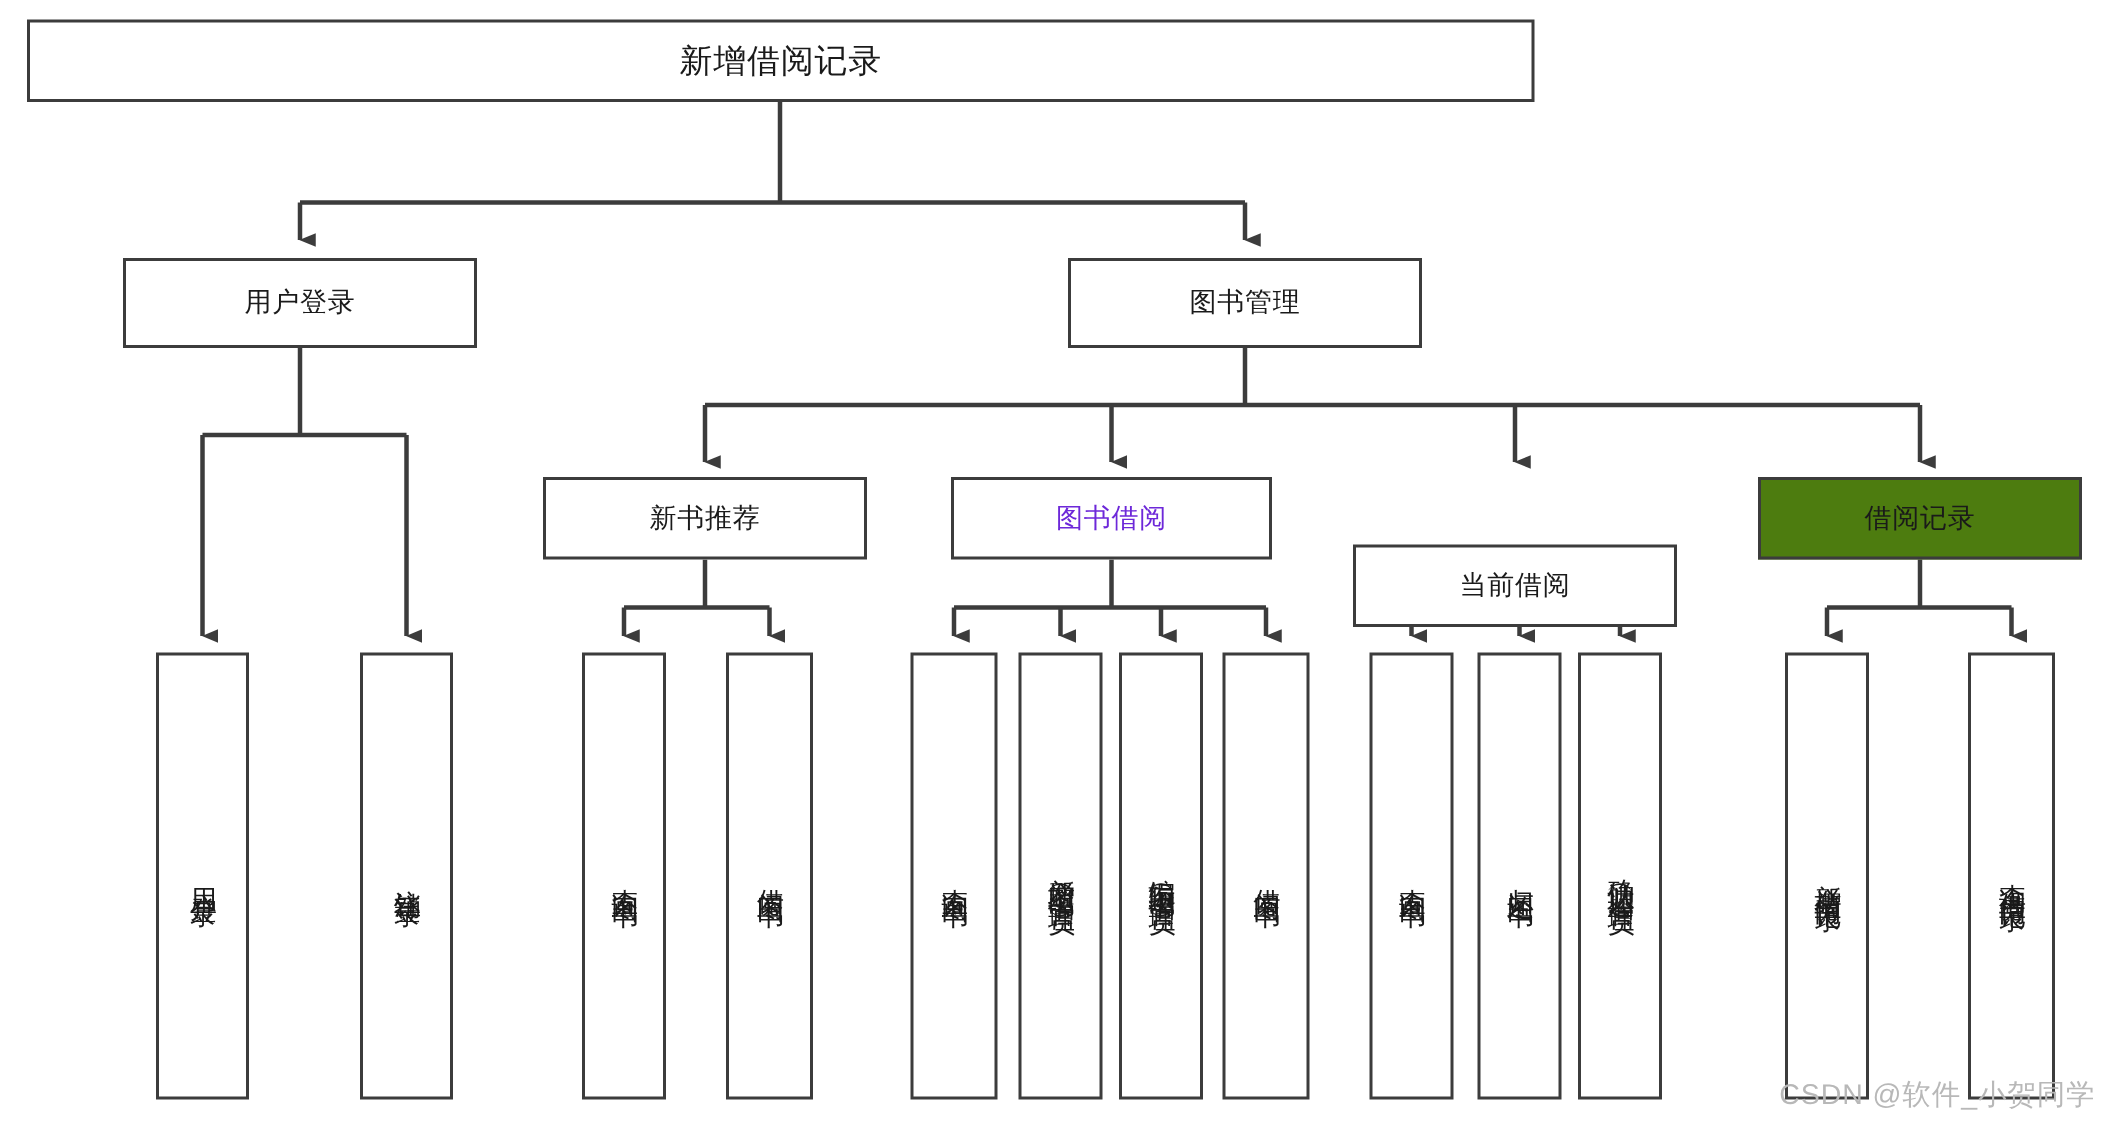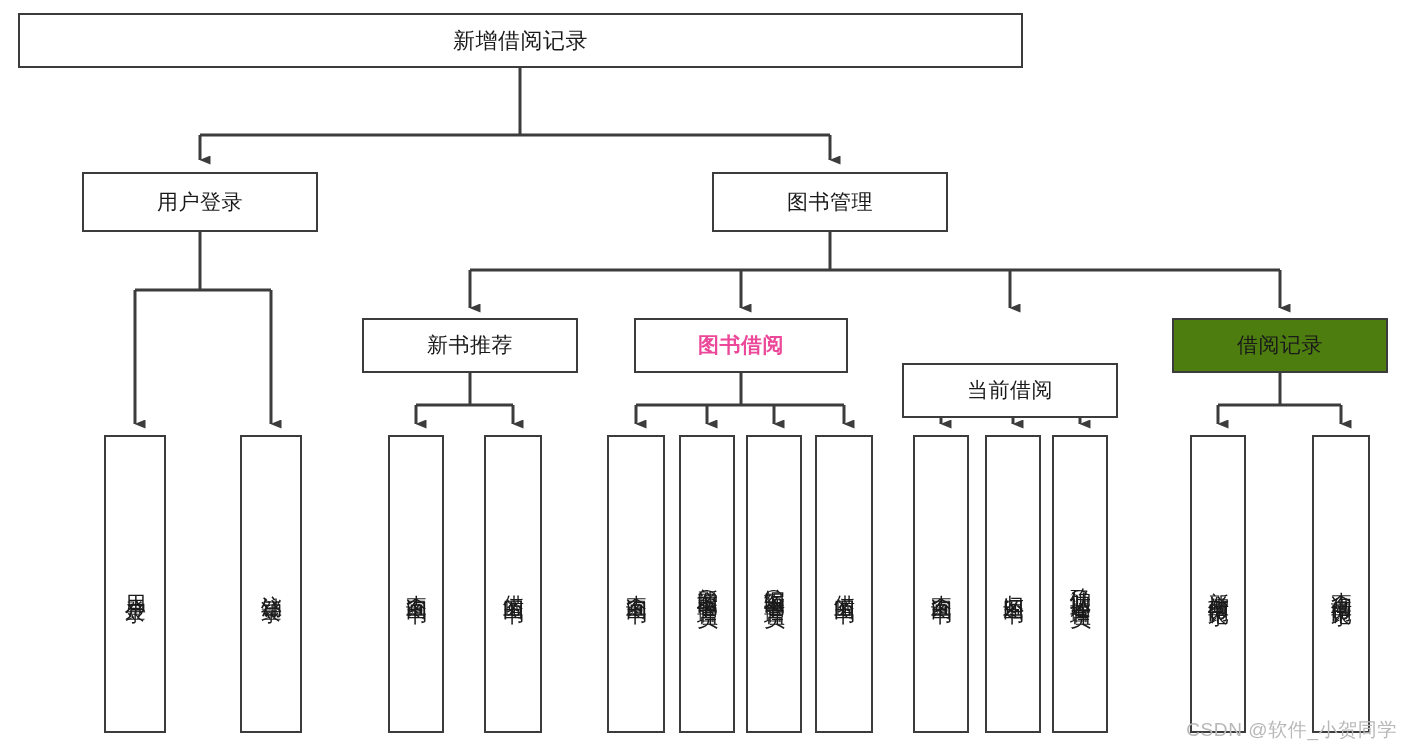--- a/index.html
+++ b/index.html
@@ -28,21 +28,21 @@
     position: absolute;
     box-sizing: border-box;
     background: #ffffff;
     border: 2px solid #3c3c3c;
     display: flex;
     align-items: center;
     justify-content: center;
     overflow: hidden;
   }
   .node-label {
-    font-size: 21px;
+    font-size: 18px;
     color: #1a1a1a;
     line-height: 1.18;
     letter-spacing: 0.5px;
     text-align: center;
     white-space: nowrap;
   }
   .node-box.vertical .node-label {
     writing-mode: vertical-rl;
     text-orientation: upright;
     letter-spacing: 3px;
@@ -125,21 +125,21 @@
     <span class="node-label" style="color: rgb(26, 26, 26);">用户登录</span>
   </div>
   <div class="node-box" style="left: 712px; top: 172px; width: 236px; height: 60px; border-color: rgb(60, 60, 60); background: rgb(255, 255, 255);">
     <span class="node-label" style="color: rgb(26, 26, 26);">图书管理</span>
   </div>
 
   <div class="node-box" style="left: 362px; top: 318px; width: 216px; height: 55px; border-color: rgb(60, 60, 60); background: rgb(255, 255, 255);">
     <span class="node-label" style="color: rgb(26, 26, 26);">新书推荐</span>
   </div>
   <div class="node-box" style="left: 634px; top: 318px; width: 214px; height: 55px; border-color: rgb(60, 60, 60); background: rgb(255, 255, 255);">
-    <span class="node-label" style="color: #ec4899; font-weight: bold;">图书借阅</span>
+    <span class="node-label" style="color: #6d28d9;">图书借阅</span>
   </div>
   <div class="node-box" style="left: 902px; top: 318px; width: 216px; height: 55px; border-color: rgb(60, 60, 60); background: rgb(255, 255, 255); margin-top: 45px;">
     <span class="node-label" style="color: rgb(26, 26, 26);">当前借阅</span>
   </div>
   <div class="node-box" style="left: 1172px; top: 318px; width: 216px; height: 55px; border-color: rgb(60, 60, 60); background: #4d7c0f;">
     <span class="node-label" style="color: rgb(26, 26, 26);">借阅记录</span>
   </div>
 
   <div class="node-box vertical" style="left: 104px; top: 435px; width: 62px; height: 298px; border-color: rgb(60, 60, 60); background: rgb(255, 255, 255);">
     <span class="node-label" style="color: rgb(26, 26, 26);">用户登录</span>

